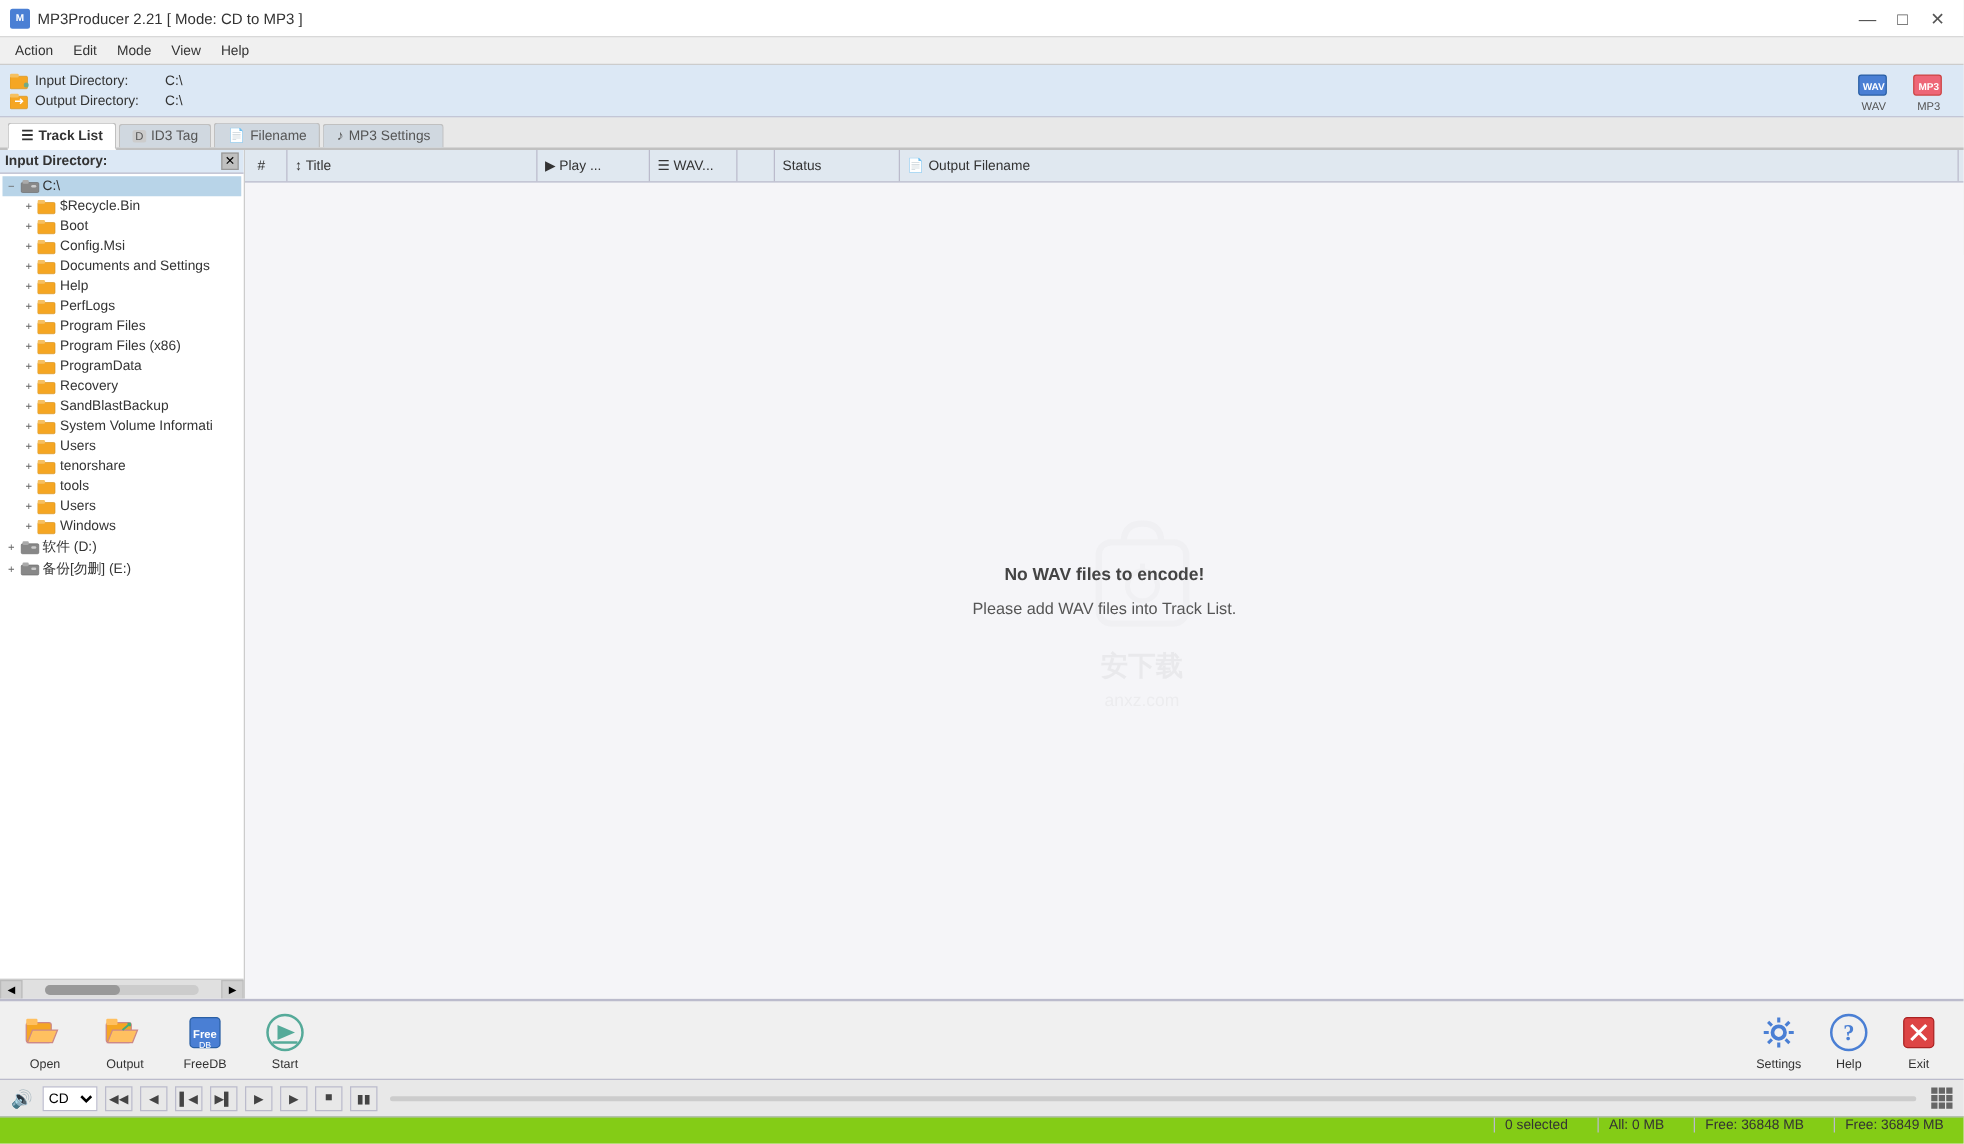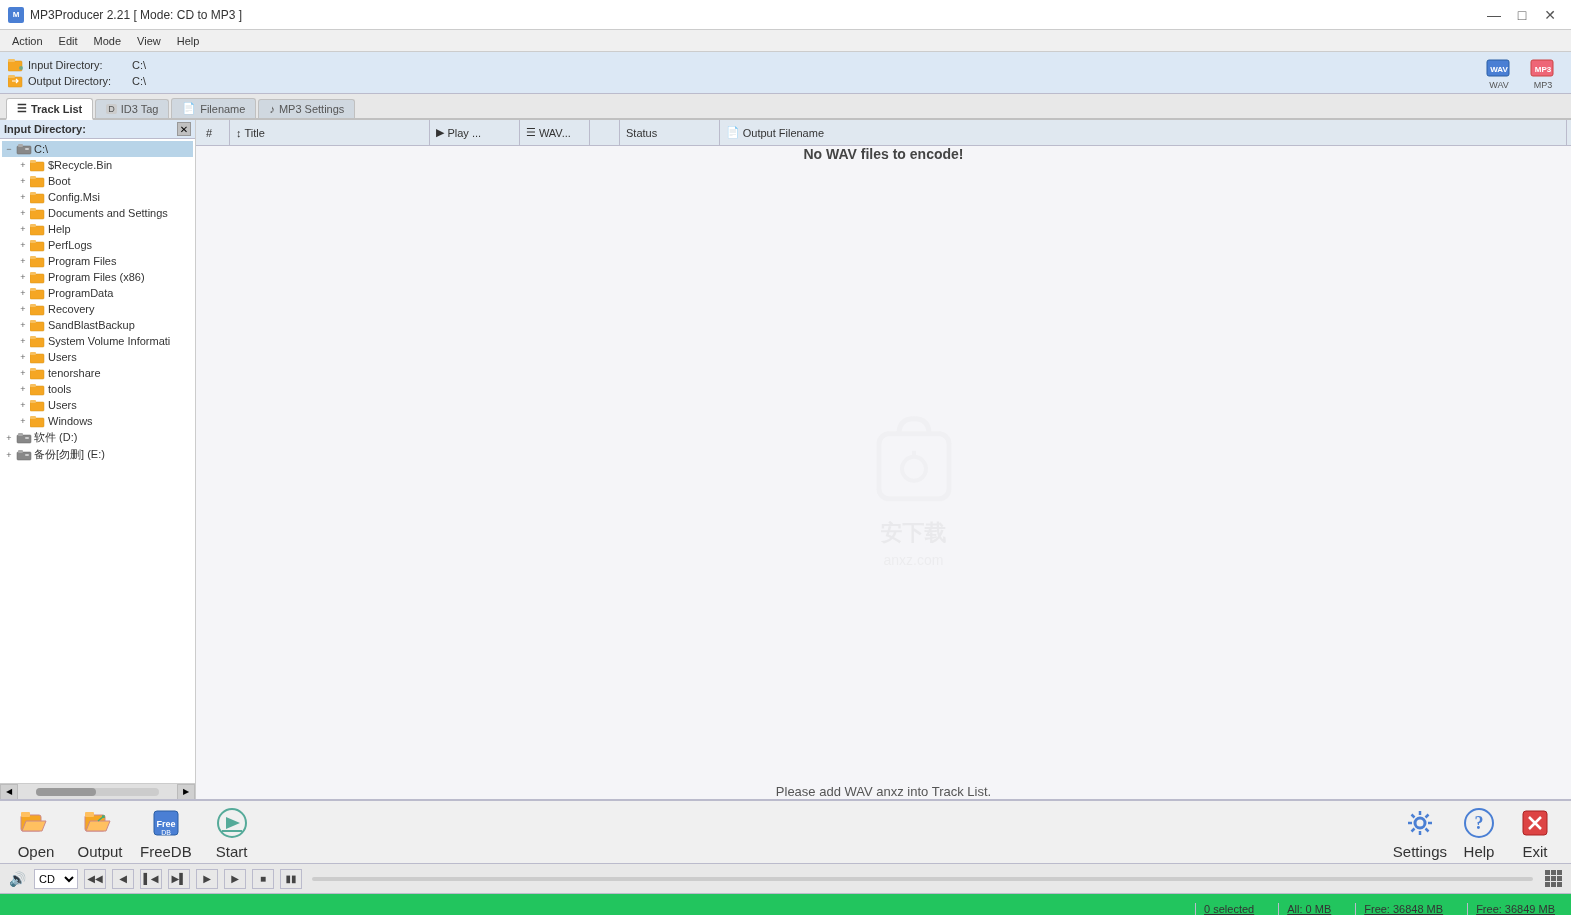--- a/index.html
+++ b/index.html
@@ -57,48 +57,48 @@
     .right-panel { flex: 1; background: #f5f5f8; display: flex; flex-direction: column; }
     .column-headers { background: #e0e8f0; height: 26px; display: flex; align-items: center; border-bottom: 1px solid #bbc; padding: 0 4px; }
     .col-header { padding: 2px 6px; font-size: 11px; color: #333; border-right: 1px solid #bbc; display: flex; align-items: center; gap: 3px; cursor: pointer; height: 100%; }
     .col-header:last-child { flex: 1; }
     .col-num { width: 30px; }
     .col-title { width: 200px; }
     .col-play { width: 90px; }
     .col-wav { width: 70px; }
     .col-icon { width: 30px; }
     .col-status { width: 100px; }
-    .empty-area { flex: 1; display: flex; flex-direction: column; align-items: center; justify-content: space-between; gap: 12px; }
+    .empty-area { flex: 1; display: flex; flex-direction: column; align-items: center; justify-content: center; gap: 12px; }
     .empty-line1 { font-size: 14px; color: #444; font-weight: bold; }
     .empty-line2 { font-size: 13px; color: #555; }
 
     
     .watermark { position: absolute; top: 50%; left: 50%; transform: translate(-20%, -30%); opacity: 0.15; pointer-events: none; }
     .watermark-inner { display: flex; flex-direction: column; align-items: center; gap: 4px; }
 
     
     .bottom-toolbar { background: #f0f0f0; height: 64px; border-top: 2px solid #bbc; display: flex; align-items: center; padding: 0 12px; gap: 20px; justify-content: space-between; }
     .bottom-left { display: flex; align-items: center; gap: 16px; }
     .bottom-right { display: flex; align-items: center; gap: 8px; }
     .tool-btn { display: flex; flex-direction: column; align-items: center; justify-content: center; gap: 2px; cursor: pointer; min-width: 48px; }
     .tool-btn-icon { width: 36px; height: 36px; display: flex; align-items: center; justify-content: center; }
-    .tool-btn-label { font-size: 15px; color: #333; }
+    .tool-btn-label { font-size: 10px; color: #333; }
 
     
     .transport-bar { background: #e8e8e8; height: 30px; border-top: 1px solid #bbc; display: flex; align-items: center; padding: 0 8px; gap: 6px; }
     .transport-speaker { width: 20px; height: 20px; display: flex; align-items: center; justify-content: center; color: #666; font-size: 14px; }
     .transport-select { height: 20px; font-size: 11px; border: 1px solid #bbc; background: #fff; width: 44px; }
     .transport-btn { width: 22px; height: 20px; display: flex; align-items: center; justify-content: center; cursor: pointer; border: 1px solid #bbc; background: #e8e8e8; font-size: 10px; color: #444; }
     .transport-slider { flex: 1; height: 4px; background: #ccc; border-radius: 2px; margin: 0 4px; }
     .transport-grid { width: 20px; height: 20px; display: flex; align-items: center; justify-content: center; cursor: pointer; }
     .grid-icon { display: grid; grid-template-columns: repeat(3, 5px); gap: 1px; }
     .grid-dot { width: 5px; height: 5px; background: #666; }
 
     
-    .status-bar { background: #22c55e; height: 22px; border-top: 1px solid #bbc; display: flex; align-items: flex-end; padding: 0 8px; gap: 16px; font-size: 11px; color: #333; justify-content: flex-end; text-decoration: underline; }
+    .status-bar { background: #84cc16; height: 22px; border-top: 1px solid #bbc; display: flex; align-items: flex-start; padding: 0 8px; gap: 16px; font-size: 11px; color: #333; justify-content: flex-end; }
     .status-item { padding: 0 8px; border-left: 1px solid #bbc; }
     .status-item:first-child { border-left: none; }
   </style>
 </head>
 <body>
 
 <div class="titlebar">
   <div class="titlebar-left">
     <div class="titlebar-icon">M</div>
     <span>MP3Producer 2.21 [ Mode: CD to MP3 ]</span>
@@ -461,21 +461,21 @@
         <span>Status</span>
       </div>
       <div class="col-header" style="flex:1;">
         <span>📄</span>
         <span>Output Filename</span>
       </div>
     </div>
 
     <div class="empty-area">
       <span class="empty-line1">No WAV files to encode!</span>
-      <span class="empty-line2">Please add WAV anxz into Track List.</span>
+      <span class="empty-line2">Please add WAV files into Track List.</span>
     </div>
 
     <div class="watermark">
       <div class="watermark-inner">
         <svg width="100" height="100" viewBox="0 0 100 100" opacity="0.3">
           <rect x="15" y="20" width="70" height="65" rx="10" fill="none" stroke="#888" stroke-width="5"></rect>
           <path d="M35 20 Q35 5 50 5 Q65 5 65 20" fill="none" stroke="#888" stroke-width="5"></path>
           <circle cx="50" cy="55" r="12" fill="none" stroke="#888" stroke-width="4"></circle>
           <line x1="50" y1="43" x2="50" y2="37" stroke="#888" stroke-width="4"></line>
         </svg>

